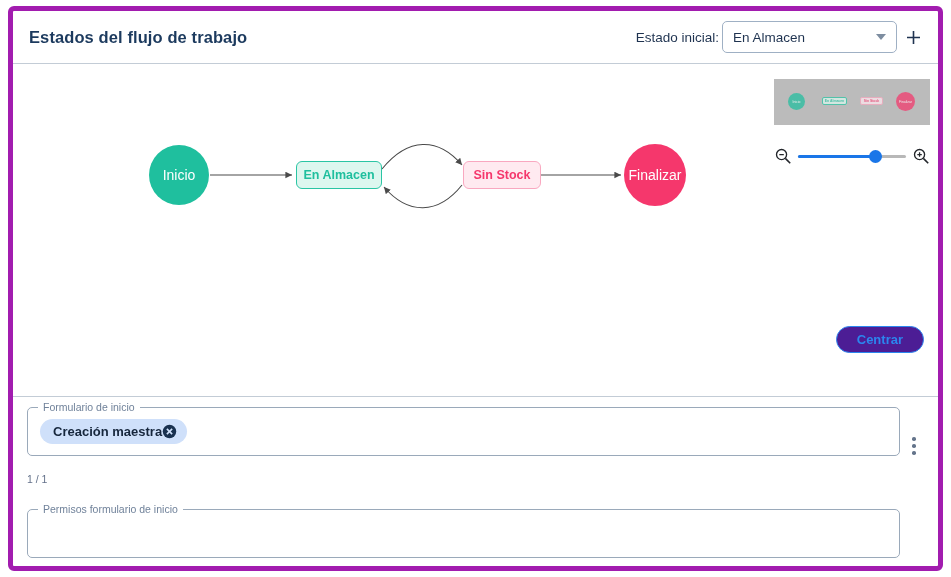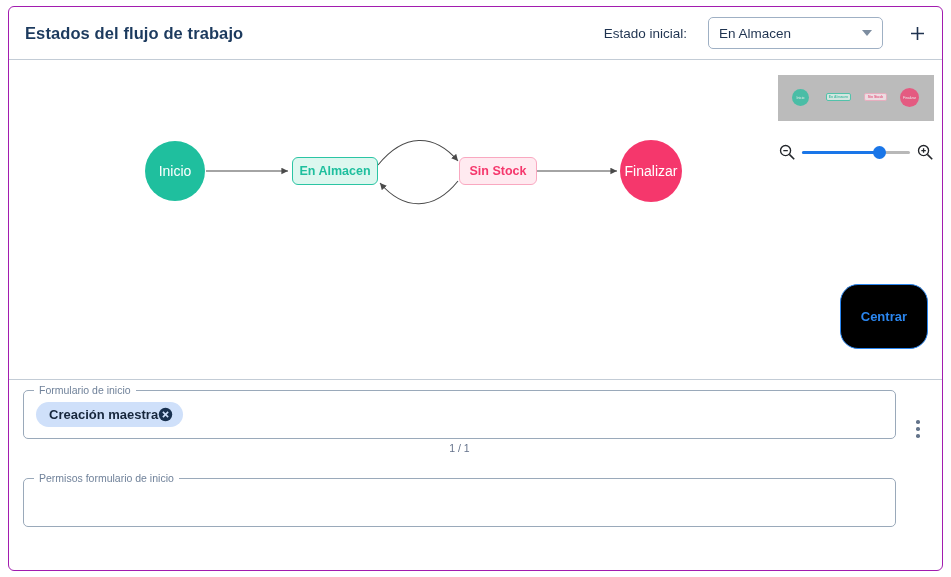--- a/index.html
+++ b/index.html
@@ -14,21 +14,21 @@
     position: relative;
     width: 951px; height: 577px;
     background: #ffffff;
   }
 
   
   .card {
     position: absolute;
     left: 8px; top: 6px;
     width: 935px; height: 565px;
-    border: 1px solid #a21caf;
+    border: 5px solid #a21caf;
     border-radius: 6px;
     background: #fff;
     overflow: hidden;
   }
 
   
   .header {
     position: absolute;
     left: 0; top: 0;
     width: 100%; height: 53px;
@@ -40,21 +40,21 @@
   .page-title {
     font-size: 16.5px;
     font-weight: bold;
     color: #1c3a5e;
     letter-spacing: 0.1px;
   }
   .header-right {
     margin-left: auto;
     display: flex;
     align-items: center;
-    gap: 21px;
+    gap: 3px;
     text-align: right;
   }
   .initial-label {
     font-size: 13.5px;
     color: #1f3350;
   }
   .select-box {
     position: relative;
     width: 175px; height: 32px;
     border: 1px solid #9fb0c4;
@@ -154,35 +154,35 @@
     margin-left: -6.5px; margin-top: -6.5px;
     background: #1a76e8;
     border-radius: 50%;
     cursor: pointer;
   }
 
   
   .centrar-btn {
     position: absolute;
     right: 14px; bottom: 12px;
-    padding: 24px 20px;
+    padding: 5px 20px;
     border: 1px solid #2b86ef;
     border-radius: 18px;
-    background: #000000;
+    background: #4c1d95;
     color: #2b86ef;
     font-size: 13px;
     font-weight: bold;
     cursor: pointer;
     font-family: "Liberation Sans", sans-serif;
   }
 
   
   .bottom {
     position: absolute;
-    left: 0; top: 372px;
+    left: 0; top: 385px;
     width: 100%; height: 171px;
     border-top: 1px solid #c3ccd6;
     padding: 10px 14px 0 14px;
   }
   .field-wrap { position: relative; }
   .fieldset {
     position: relative;
     border: 1px solid #9aa9ba;
     border-radius: 5px;
     padding: 10px 12px;
@@ -210,25 +210,25 @@
     font-weight: bold;
     color: #16263c;
     cursor: pointer;
   }
   .chip-x {
     width: 15px; height: 15px;
     flex: none; cursor: pointer;
   }
   .row1 { width: 873px; }
   .pager {
-    text-align: center;
+    text-align: left;
     width: 873px;
     font-size: 10.5px;
     color: #63718a;
-    margin-top: 3px;
+    margin-top: 17px;
   }
   .kebab {
     position: absolute;
     right: 14px; top: 36px;
     width: 20px; height: 26px;
     display: flex; flex-direction: column;
     align-items: center; justify-content: center;
     gap: 3.5px;
     cursor: pointer;
   }

